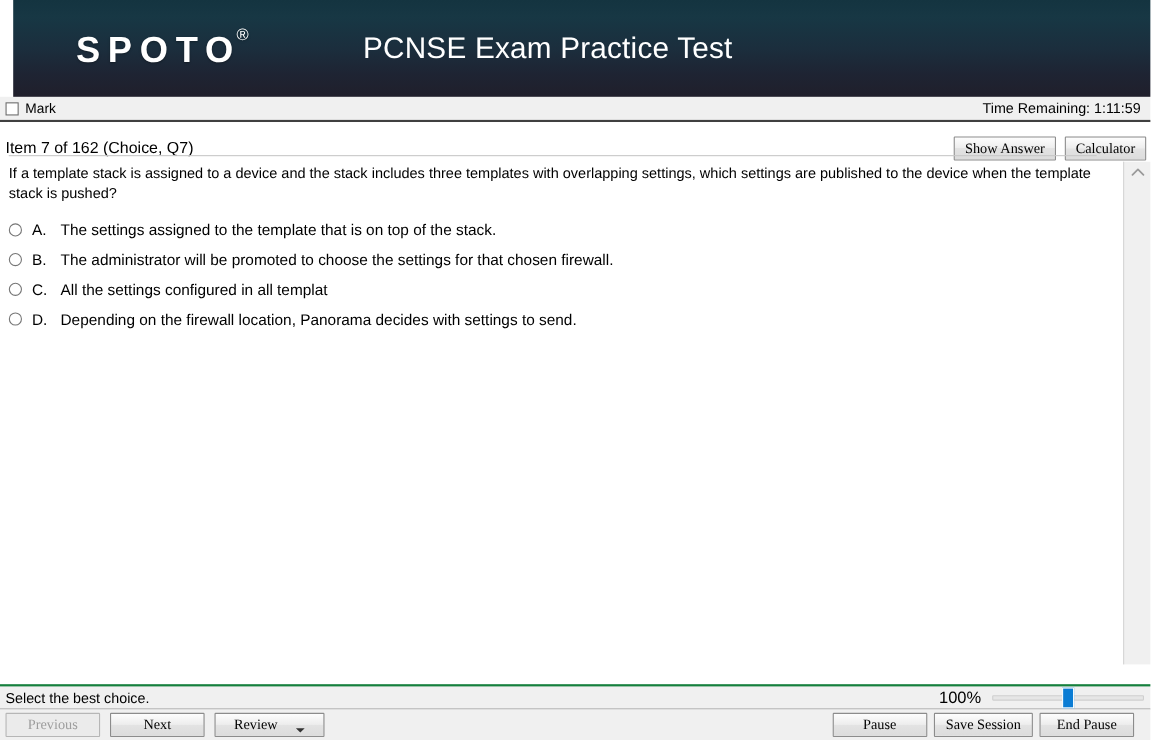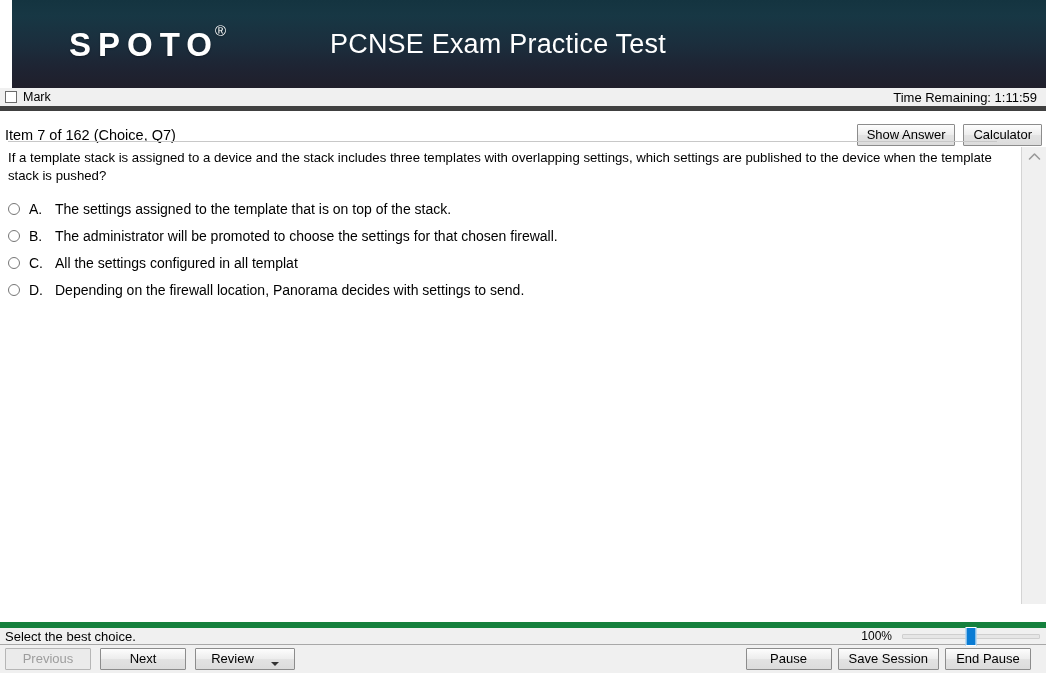--- a/index.html
+++ b/index.html
@@ -60,21 +60,21 @@
     font-weight: normal;
     letter-spacing: 0.2px;
     white-space: nowrap;
   }
 
   
   .markbar {
     flex: 0 0 23px;
     height: 23px;
     background: #f0f0f0;
-    border-bottom: 5px solid #404040;
+    border-bottom: 2px solid #404040;
     display: flex;
     align-items: center;
     justify-content: space-between;
     padding: 0 6px 0 5px;
     font-size: 12.5px;
     color: #000000;
   }
   .mark-left { display: flex; align-items: center; gap: 6px; }
   .cb {
     width: 12px; height: 12px;
@@ -90,21 +90,21 @@
     display: flex;
     align-items: center;
     justify-content: space-between;
     padding: 12px 0 0 5px;
     background: #ffffff;
   }
   .item-label { font-size: 14.5px; color: #000; }
   .itembar-actions { display: flex; align-items: flex-start; gap: 8px; padding-right: 4px; }
 
   .btn {
-    font-family: Liberation Sans, sans-serif;
+    font-family: Liberation Serif, serif;
     font-size: 13px;
     color: #000000;
     background: linear-gradient(180deg, #fdfdfd 0%, #ededed 48%, #e3e3e3 50%, #dcdcdc 100%);
     border: 1px solid #8c8c8c;
     border-radius: 1px;
     padding: 3px 9px;
     line-height: 14px;
     white-space: nowrap;
     cursor: default;
   }
@@ -178,32 +178,32 @@
     cursor: default;
   }
   .scroll-arrow svg { display: block; }
   .vscroll-track { flex: 1 1 auto; width: 25px; }
 
   
   .statusbar {
     flex: 0 0 23px;
     height: 23px;
     background: #f0f0f0;
-    border-top: 6px solid #15803d;
+    border-top: 2px solid #15803d;
     border-bottom: 1px solid #a8a8a8;
     display: flex;
     align-items: center;
     justify-content: space-between;
     padding: 0 6px 0 5px;
     font-size: 13px;
     color: #000;
     margin-top: 18px;
   }
   .zoom-area { display: flex; align-items: center; gap: 10px; }
-  .zoom-pct { font-size: 12px; }
+  .zoom-pct { font-size: 15px; }
   .slider {
     position: relative;
     width: 138px;
     height: 16px;
     display: flex;
     align-items: center;
   }
   .slider-track {
     position: absolute;
     left: 0; right: 0;

